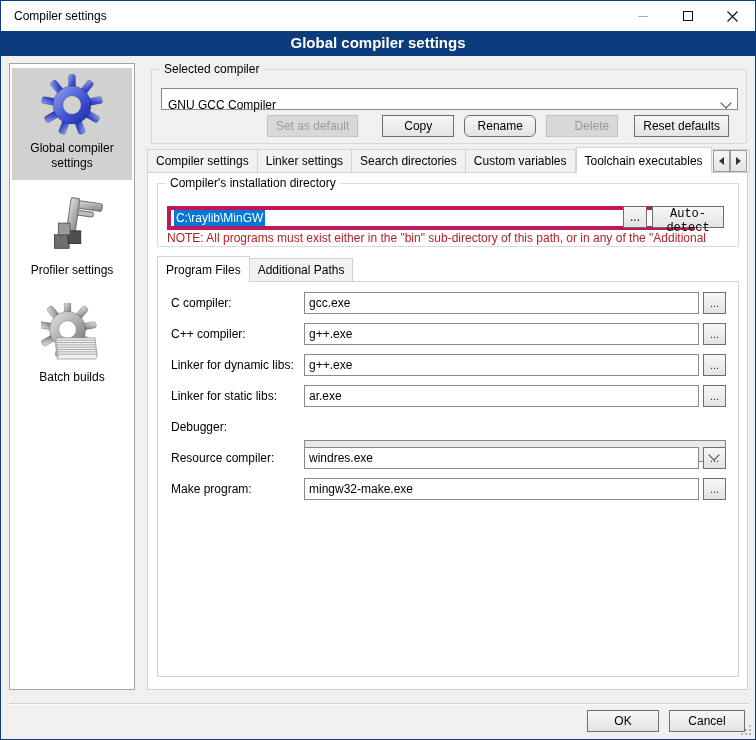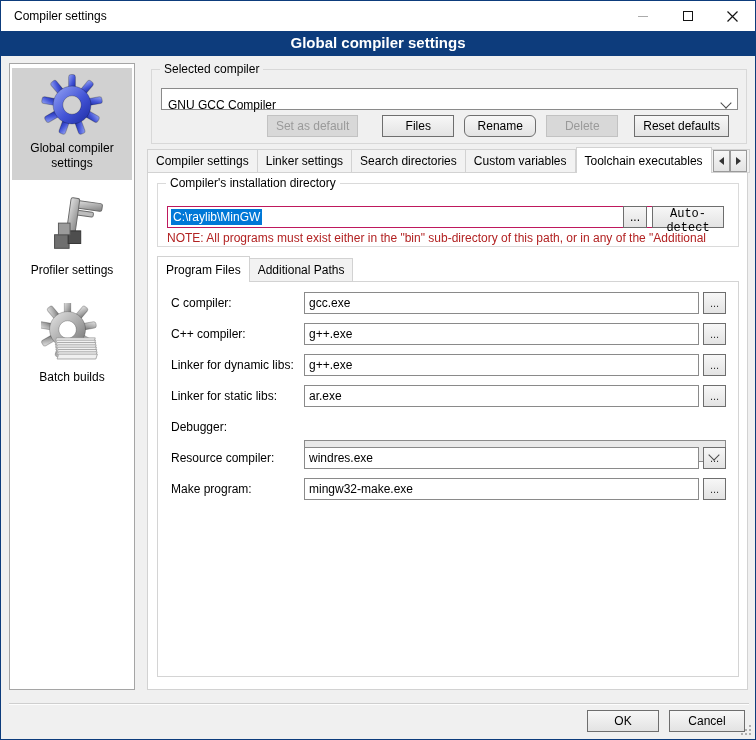--- a/index.html
+++ b/index.html
@@ -39,39 +39,39 @@
   .chev{flex:none;width:7px;height:7px;border:solid #4a4a4a;border-width:0 1.4px 1.4px 0;transform:rotate(45deg);margin-top:-4px;}
   .compiler-combo{position:absolute;left:160px;top:87px;width:577px;height:22px;z-index:2;}
 
   
   .btn{box-sizing:border-box;height:22px;background:linear-gradient(#f7f7f7,#e3e3e3);border:1px solid #6e6e6e;font-family:"Liberation Sans",sans-serif;font-size:12px;color:#000;padding:0 8px;cursor:default;}
   .btn.disabled{background:#d8d8d8;border-color:#c2c2c2;color:#9a9a9a;}
   .compiler-buttons{position:absolute;left:150px;top:114px;width:596px;display:flex;justify-content:flex-end;padding-right:18px;box-sizing:border-box;z-index:2;}
   .compiler-buttons .btn:nth-child(1){min-width:89px;}
   .compiler-buttons .btn:nth-child(2){margin-left:24px;min-width:72px;}
   .compiler-buttons .btn:nth-child(3){margin-left:10px;min-width:72px;border-radius:6px;}
-  .compiler-buttons .btn:nth-child(4){margin-left:10px;min-width:72px;}
+  .compiler-buttons .btn:nth-child(4){margin-left:10px;min-width:72px;text-align:right;}
   .compiler-buttons .btn:nth-child(5){margin-left:16px;min-width:82px;}
 
   
   .tabstrip{position:absolute;left:146px;top:146px;height:26px;display:flex;align-items:flex-end;z-index:2;}
   .tab{box-sizing:border-box;height:24px;padding:4px 8px 0;background:#f2f2f2;border:1px solid #d2d2d2;border-left-width:0;font-size:12px;white-space:nowrap;cursor:default;}
   .tab:first-child{border-left-width:1px;}
   .tab.active{height:26px;background:#fff;border-left-width:1px;border-bottom:none;padding-top:6px;position:relative;z-index:3;}
   .tab.clipped{max-width:38px;overflow:hidden;}
   .tab-scroll{position:absolute;width:17px;height:22px;top:149px;background:linear-gradient(#f7f7f7,#e3e3e3);border:1px solid #9a9a9a;box-sizing:border-box;display:flex;align-items:center;justify-content:center;padding:0;z-index:4;}
   .tab-scroll.left{left:712px;}
   .tab-scroll.right{left:729px;}
   .tri-l{width:0;height:0;border:4px solid transparent;border-right:5px solid #333;margin-left:-4px;}
   .tri-r{width:0;height:0;border:4px solid transparent;border-left:5px solid #333;margin-right:-4px;}
 
   .panel1{position:absolute;left:146px;top:171px;width:601px;height:518px;background:#fff;border:1px solid #d2d2d2;box-sizing:border-box;z-index:1;}
 
   
-  .dir-input{position:absolute;left:166px;top:205px;width:528px;height:22px;box-sizing:border-box;border:1px solid #be185d;background:#fff;display:flex;align-items:center;padding:8px 3px;z-index:3;cursor:text;}
+  .dir-input{position:absolute;left:166px;top:205px;width:528px;height:22px;box-sizing:border-box;border:4px solid #be185d;background:#fff;display:flex;align-items:center;padding:8px 3px;z-index:3;cursor:text;}
   .dir-sel{background:var(--selection,#0078d7);color:#fff;font-size:12px;padding:1px 2px;white-space:nowrap;}
   .browse-dir{position:absolute;left:622px;top:205px;width:24px;height:22px;z-index:3;padding:0;}
   .autodetect{position:absolute;left:651px;top:205px;width:72px;height:22px;z-index:3;padding:0;font-family:Liberation Mono, monospace;}
   .note{position:absolute;left:166px;top:230px;width:570px;color:var(--note,#b22222);font-size:12px;white-space:nowrap;overflow:hidden;z-index:3;}
 
   
   .subtabstrip{position:absolute;left:156px;top:256px;height:25px;display:flex;align-items:flex-end;z-index:2;}
   .panel2{position:absolute;left:156px;top:280px;width:582px;height:396px;background:#fff;border:1px solid #d4d4d4;box-sizing:border-box;padding:10px 10px 0 13px;z-index:1;}
 
   
@@ -194,21 +194,21 @@
 
   <div class="groupbox group1">
     <span class="group-label">Selected compiler</span>
   </div>
   <div class="combo compiler-combo">
     <span class="combo-text">GNU GCC Compiler</span>
     <span class="chev"></span>
   </div>
   <div class="compiler-buttons">
       <button class="btn disabled" disabled="">Set as default</button>
-      <button class="btn">Files</button>
+      <button class="btn">Copy</button>
       <button class="btn">Rename</button>
       <button class="btn disabled" disabled="">Delete</button>
       <button class="btn">Reset defaults</button>
     </div>
 
   <div class="tabstrip">
       <div class="tab">
     <span class="tab-label">Compiler settings</span>
   </div>
       <div class="tab">

